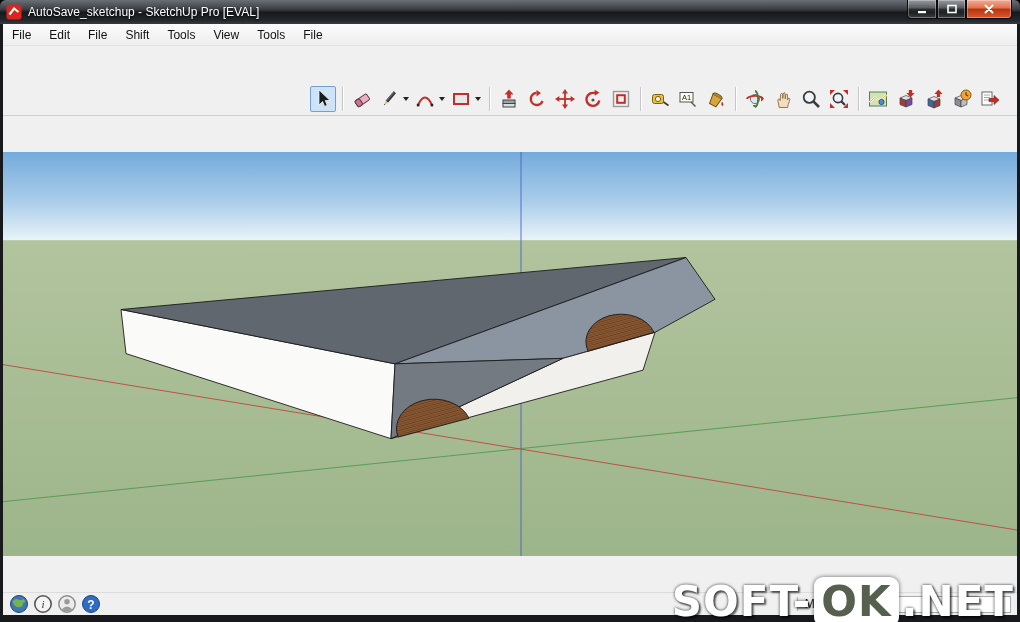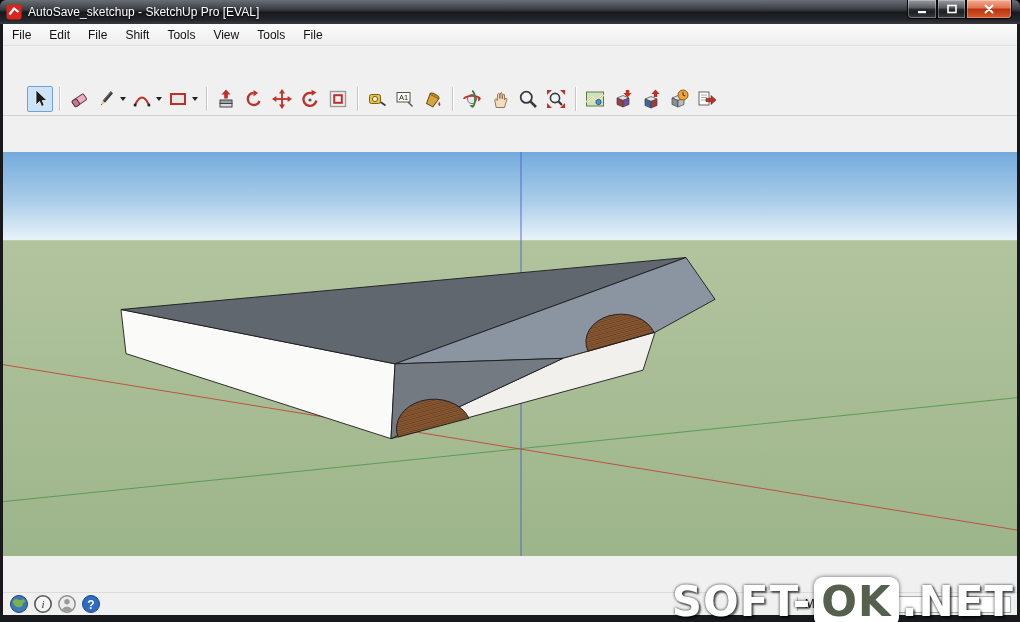--- a/index.html
+++ b/index.html
@@ -25,22 +25,22 @@
   
   .frame{position:absolute;top:24px;left:3px;right:3px;bottom:7px;background:#f0f0f0;
          display:flex;flex-direction:column;gap:36px;}
 
   
   .menubar{height:21px;background:linear-gradient(#fbfbfb,#eeeeee);display:flex;align-items:center;
            font-size:12px;border-bottom:1px solid #e0e0e0;color:#111;}
   .menu-item{padding:3px 9px;}
 
   
-  .toolbar{height:33px;display:flex;align-items:center;padding:0 23px;background:#f0f0f0;
-           border-bottom:1px solid #cfcfcf;}
+  .toolbar{height:33px;display:flex;align-items:center;padding:0 13px;background:#f0f0f0;
+           border-bottom:1px solid #cfcfcf;justify-content:flex-end;}
   .tool{height:26px;min-width:26px;display:flex;align-items:center;justify-content:center;
         border:1px solid transparent;border-radius:2px;background:transparent;padding:0 1px;margin:0 1px;}
   .tool.active{background:#cde3f7;border-color:#74a0cf;}
   .ticon{width:20px;height:20px;display:inline-block;}
   .ticon svg{display:block;}
   .dd{width:0;height:0;border-left:3.5px solid transparent;border-right:3.5px solid transparent;
       border-top:4px solid #222;margin-left:4px;}
   .tb-sep{width:1px;height:24px;background:#c6c6c6;margin:0 5px;box-shadow:1px 0 0 #fff;}
 
   

